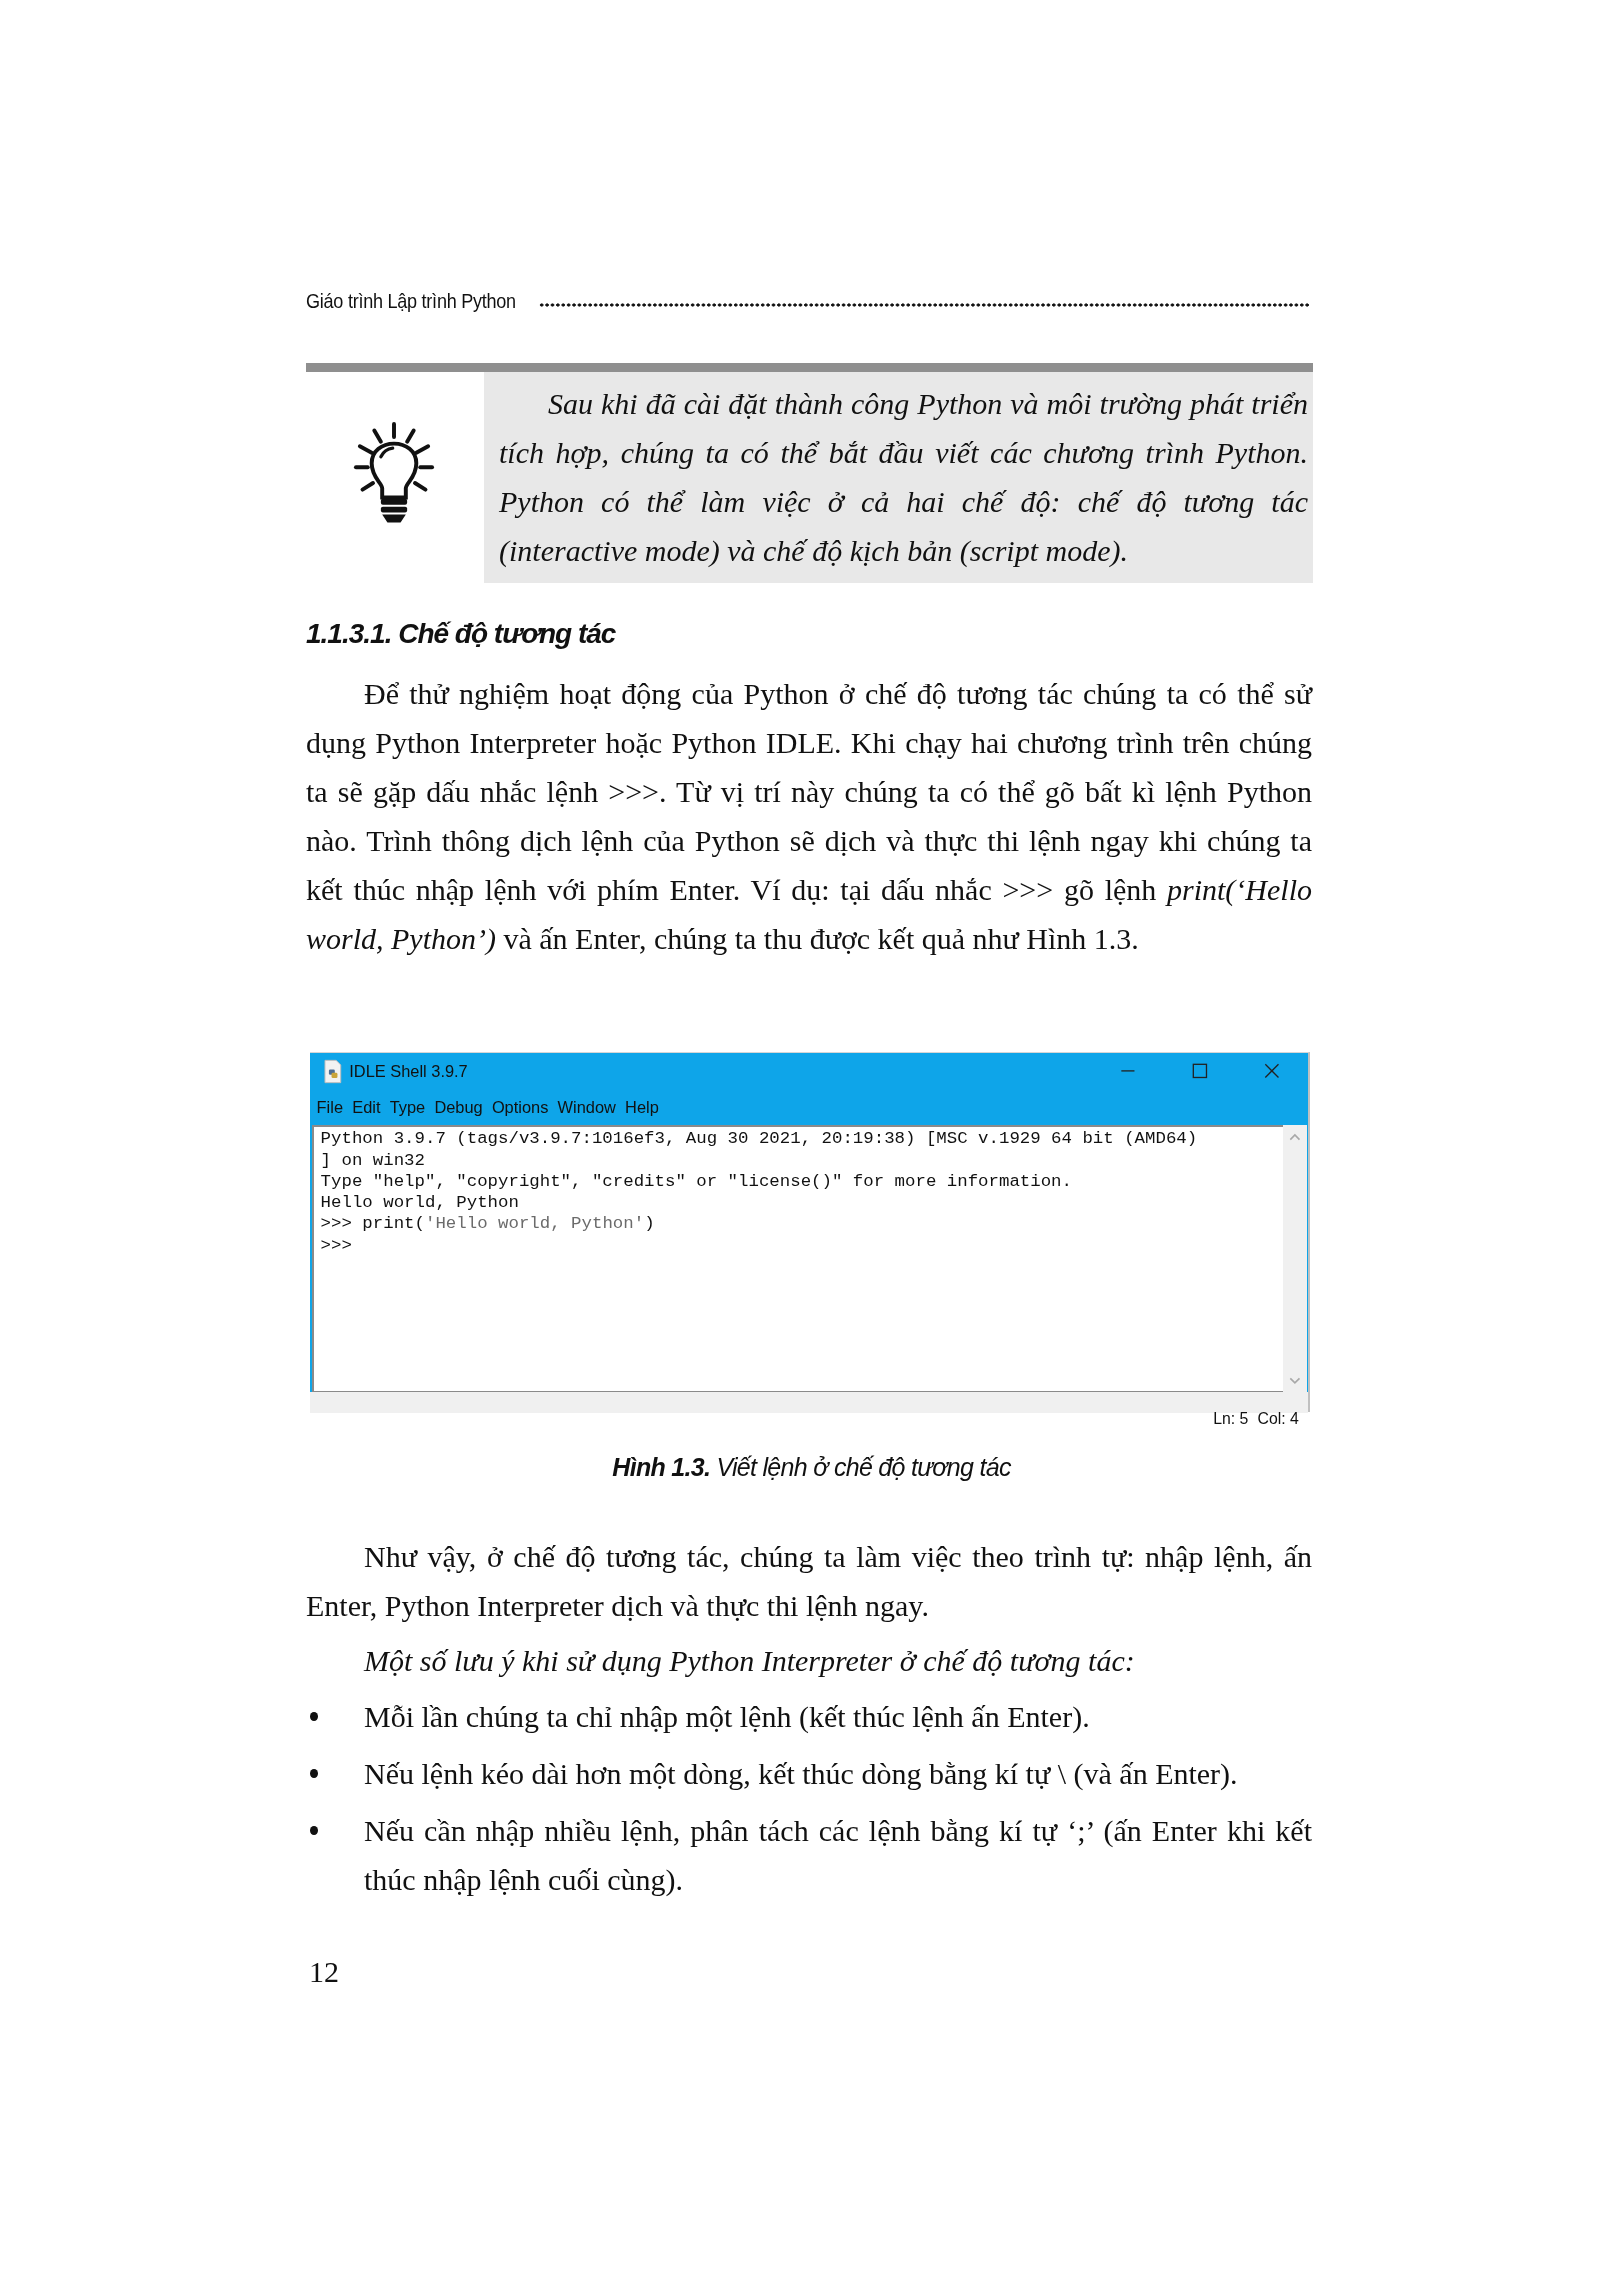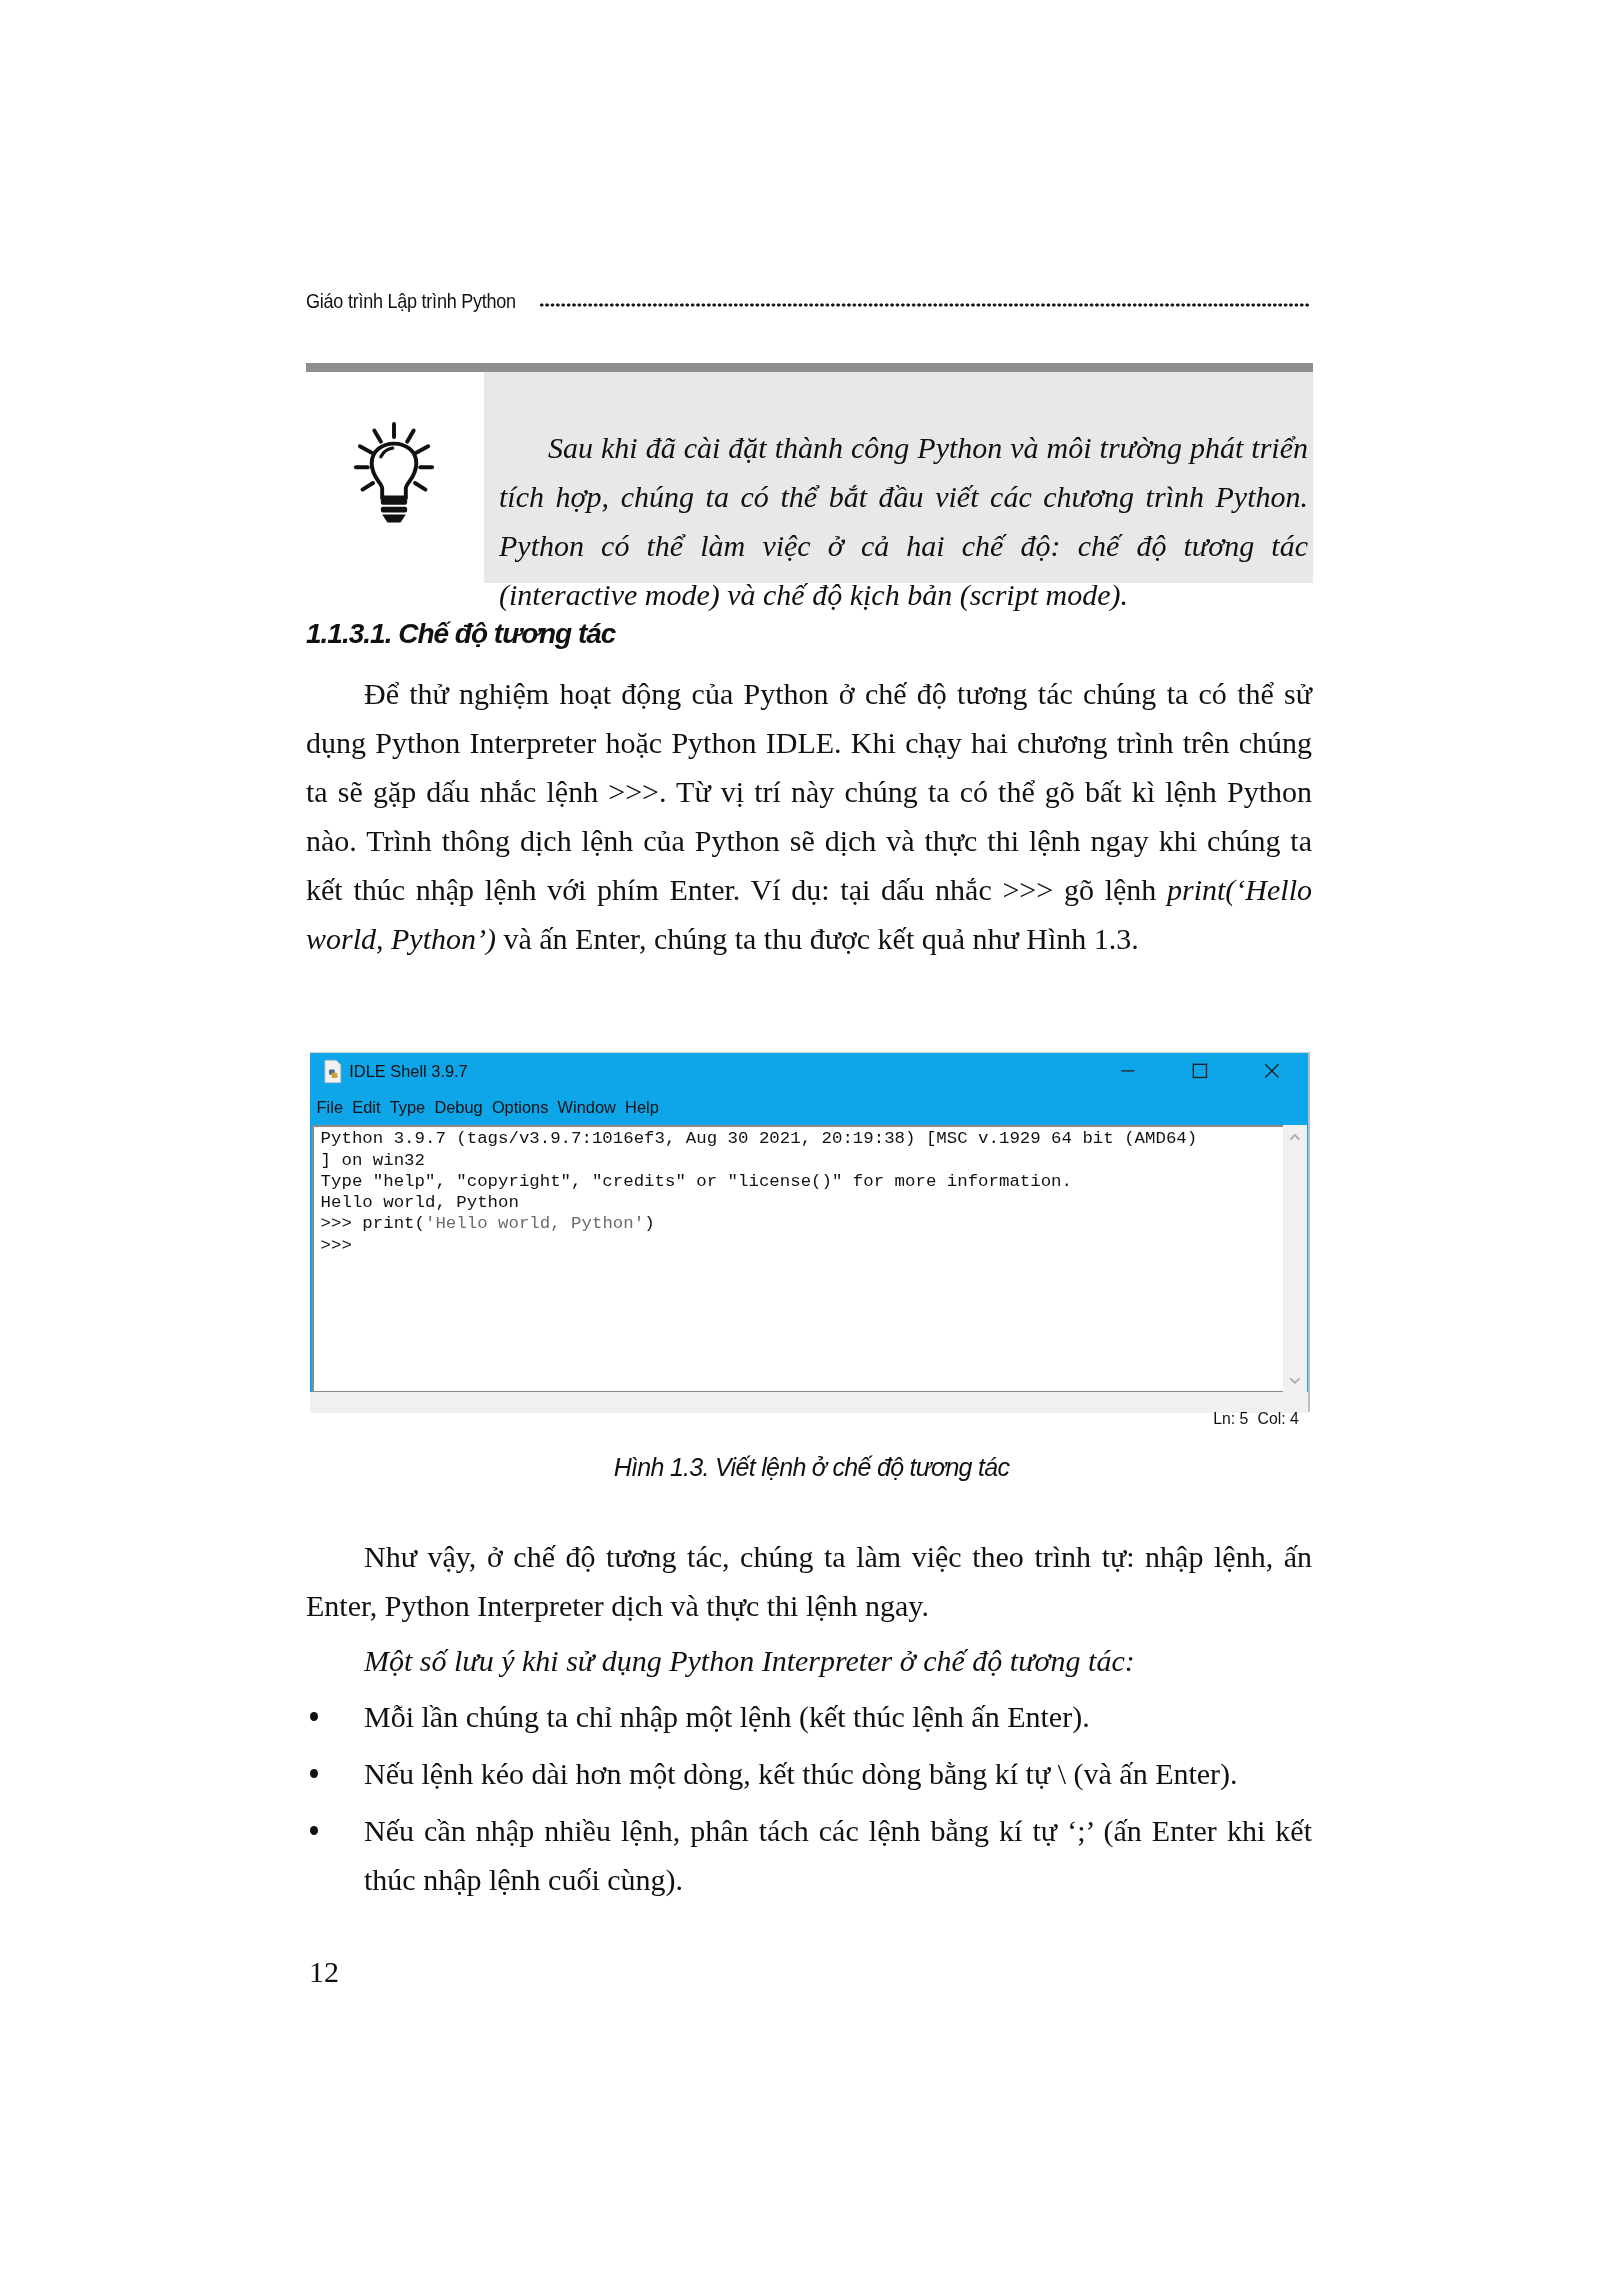--- a/index.html
+++ b/index.html
@@ -11,21 +11,21 @@
     font-family:"Liberation Sans Narrow","Liberation Sans",sans-serif; font-size:21px; letter-spacing:-0.3px; }
   .run-header .title { white-space:nowrap; transform:scaleX(0.86); transform-origin:left bottom; margin-right:-22px; }
   .run-header .leader { flex:1; height:3.9px; margin-left:10.5px; margin-bottom:5.3px;
     background-image:radial-gradient(circle, #111 1.4px, transparent 1.7px);
     background-size:5.4px 3.9px; background-repeat:repeat-x; }
 
   
   .callout-bar { left:306px; top:363px; width:1007px; height:8.5px; background:#8f8f8f; }
   .callout-box { left:484px; top:372px; width:829px; height:211px; background:#e8e8e8; }
   .callout-text { left:499px; top:379px; width:809px; font-family:"Liberation Serif",serif; font-style:italic;
-    font-size:30px; line-height:49px; text-align:justify; text-align-last:left;margin-top:44px; }
+    font-size:30px; line-height:49px; text-align:justify; text-align-last:left; }
   .callout-text .indent { display:inline-block; width:49px; }
   .bulb { left:348px; top:420px; width:92px; height:105px; }
 
   
   .section-heading { left:306px; top:618px; font-family:"Liberation Sans",sans-serif; font-weight:bold; font-style:italic;
     font-size:28px; letter-spacing:-1px; }
 
   
   .para { left:306px; width:1006px; font-family:"Liberation Serif",serif; font-size:30px; line-height:49px;
     text-align:justify; text-align-last:left; }
@@ -50,21 +50,21 @@
   .idle-code .str { color:#6b6b6b; }
   .idle-scroll { position:absolute; left:973px; top:72px; width:24px; height:268px; background:#f0f0f0; }
   .idle-scroll .arrow { position:absolute; left:0; width:24px; height:19.7px; display:flex; align-items:center; justify-content:center; }
   .idle-status { position:absolute; left:0; top:339px; width:998px; height:21px; background:#f0f0f0;
     font-family:"Liberation Sans",sans-serif; font-size:15.8px; display:flex; align-items:center; justify-content:flex-end; }
   .idle-status span { margin-right:9.2px;margin-top:33px; }
 
   
   .caption { left:0; width:1623px; top:1453px; text-align:center; font-family:"Liberation Sans",sans-serif; font-size:25px;
     letter-spacing:-0.7px; font-style:italic; }
-  .caption b { font-weight:normal;margin-top:26px; }
+  .caption b { font-weight:bold;margin-top:26px; }
 
   
   .bullet-item { left:306px; width:1006px; font-family:"Liberation Serif",serif; font-size:30px; line-height:49px; }
   .bullet-dot { position:absolute; left:0; top:0; width:26px; }
   .bullet-dot::before { content:""; position:absolute; left:3.9px; top:19.7px; width:7.9px; height:9.2px; border-radius:50%; background:#111; }
   .bullet-text { margin-left:58px; display:block; text-align:justify; text-align-last:left; }
 
   .page-number { left:309px; top:1955px; font-family:"Liberation Serif",serif; font-size:30px; }
 </style>
 </head>

